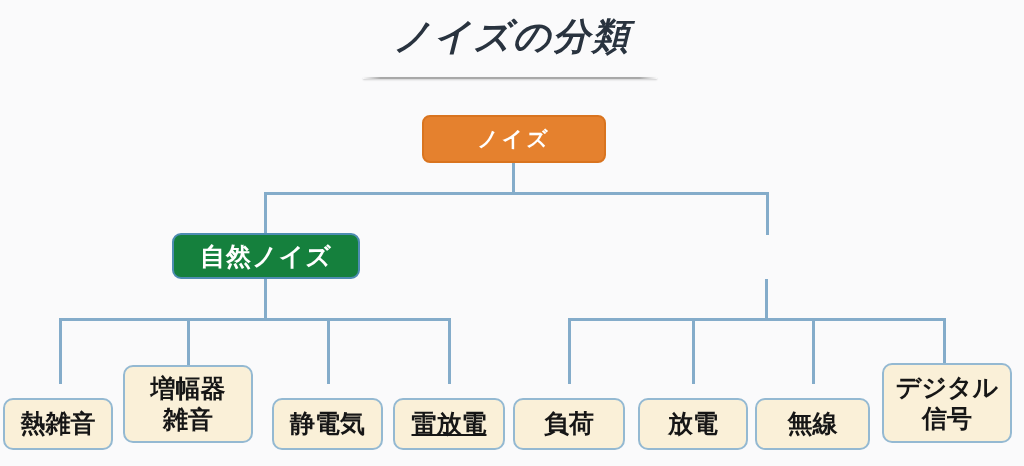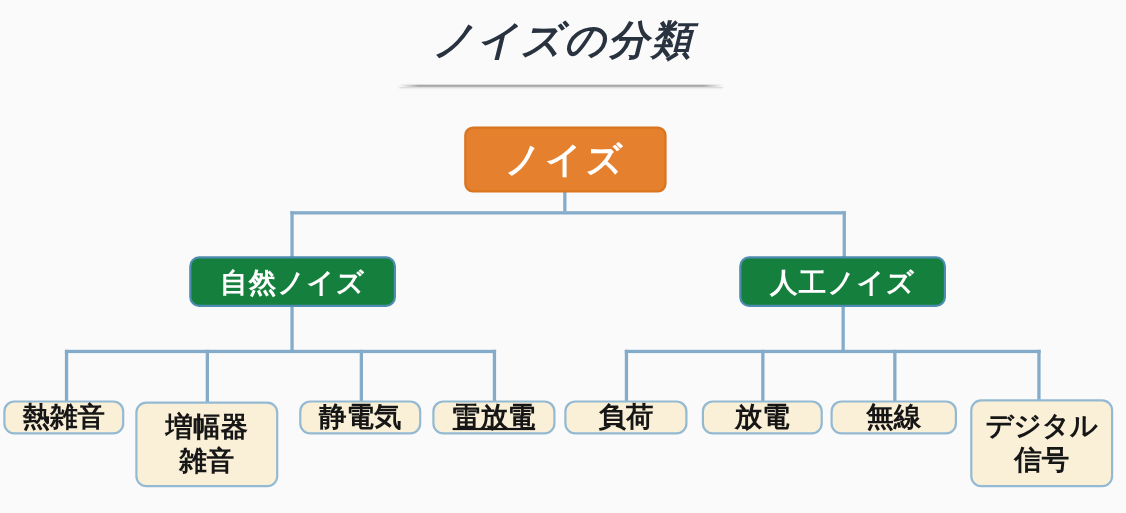--- a/index.html
+++ b/index.html
@@ -24,33 +24,33 @@
     position:absolute; left:363px; top:77px; width:294px; height:2px;
     background:linear-gradient(to right, rgba(170,170,170,0), #a8a8a8 6%, #a8a8a8 94%, rgba(170,170,170,0));
     box-shadow:0 1px 2px rgba(0,0,0,0.18);
   }
   .node {
     position:absolute; box-sizing:border-box;
     display:flex; align-items:center; justify-content:center;
     text-align:center; font-weight:700; white-space:pre-line;
   }
   .root-node {
-    left:422px; top:115px; width:184px; height:60px;
+    left:422px; top:115px; width:184px; height:48px;
     background:#e5812e; border:2px solid #d9741f; border-radius:8px;
-    color:#ffffff; font-size:33px; letter-spacing:3px;
+    color:#ffffff; font-size:21px; letter-spacing:3px;
   }
   .branch-node {
     top:233px; width:188px; height:46px;
     background:#15803d; border:2px solid #4e8cb2; border-radius:9px;
     color:#ffffff; font-size:25px; letter-spacing:1px; font-weight:600;
   }
   .branch-natural   { left:172px; }
   .branch-artificial{ left:672px; }
   .leaf-node {
-    top:364px; height:31px;
+    top:398px; height:52px;
     background:#faf0d8; border:2px solid #94b9d2; border-radius:10px;
     color:#161616; font-size:25px; font-weight:600; line-height:1.25;
   }
   .leaf-tall { top:365px; height:78px; }
   .leaf-0 { left:3px;   width:110px; }
   .leaf-1 { left:123px; width:130px; }
   .leaf-2 { left:272px; width:111px;text-align:center; }
   .leaf-3 { left:393px; width:112px;text-decoration:underline; }
   .leaf-4 { left:513px; width:112px; }
   .leaf-5 { left:638px; width:110px; }
@@ -81,21 +81,20 @@
   <div class="c" style="left:765px; top:279px; width:3px;  height:40px;"></div>
   <div class="c" style="left:568px; top:318px; width:378px; height:3px;"></div>
   <div class="c" style="left:568px; top:318px; width:3px;  height:66px;"></div>
   <div class="c" style="left:692px; top:318px; width:3px;  height:66px;"></div>
   <div class="c" style="left:812px; top:318px; width:3px;  height:66px;"></div>
   <div class="c" style="left:943px; top:318px; width:3px;  height:46px;"></div>
 
   <div class="node root-node">ノイズ</div>
 
   <div class="node branch-node branch-natural">自然ノイズ</div>
-  <div class="node branch-node branch-artificial">人工ノイズ</div>
 
   <div class="node leaf-node leaf-0">熱雑音</div>
   <div class="node leaf-node leaf-tall leaf-1">増幅器
 雑音</div>
   <div class="node leaf-node leaf-2">静電気</div>
   <div class="node leaf-node leaf-3">雷放電</div>
 
   <div class="node leaf-node leaf-4">負荷</div>
   <div class="node leaf-node leaf-5">放電</div>
   <div class="node leaf-node leaf-6">無線</div>

